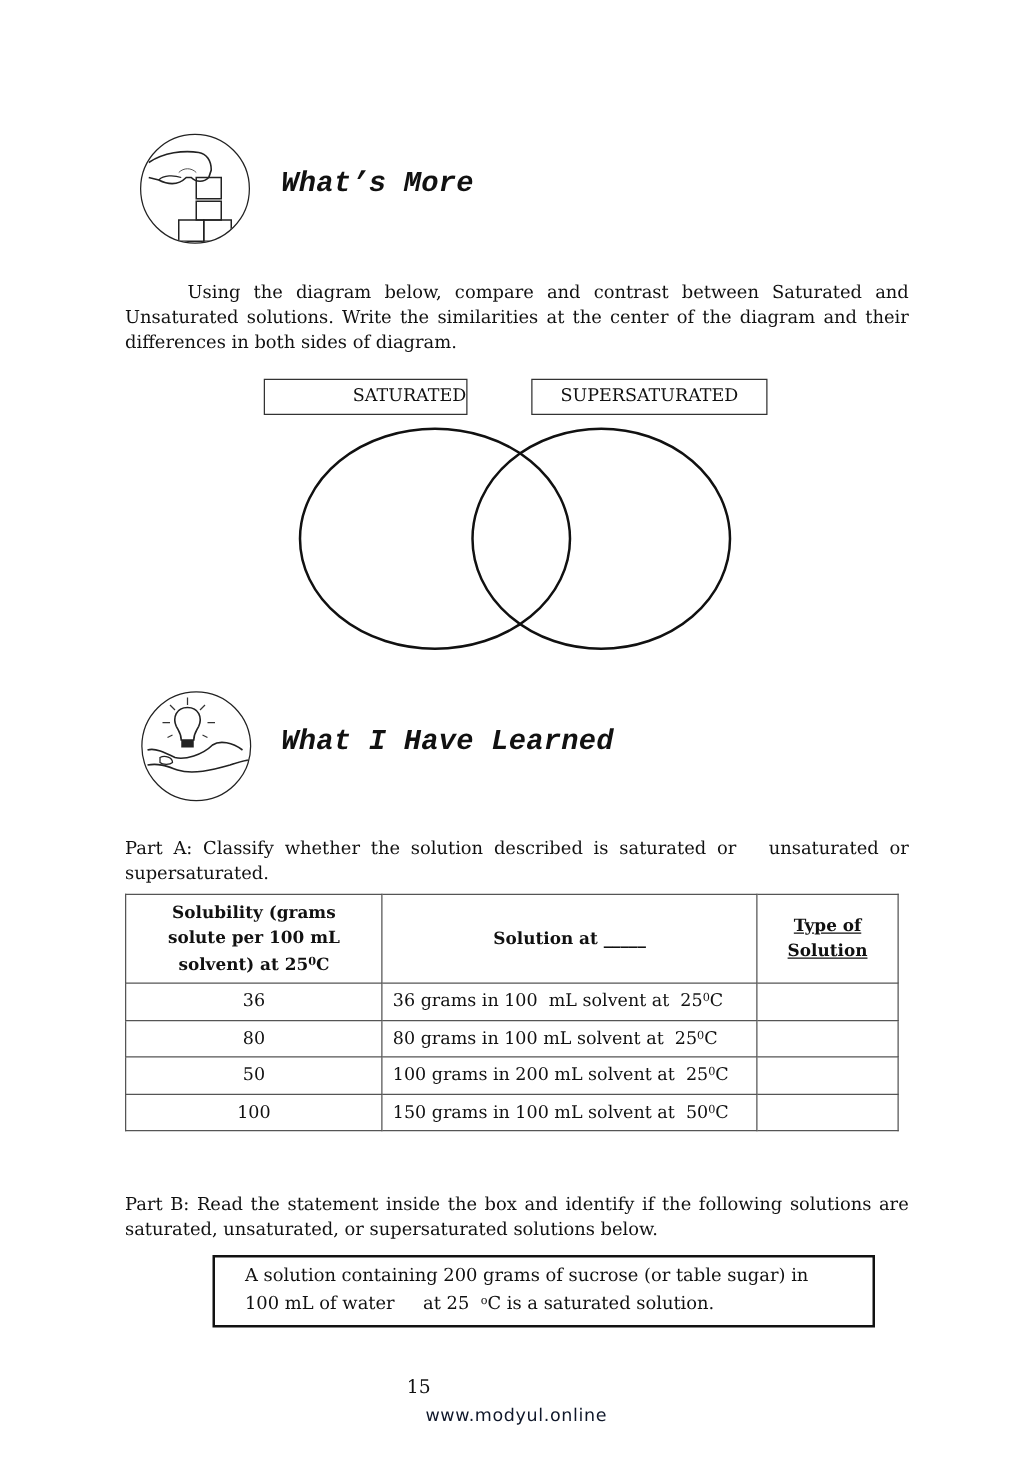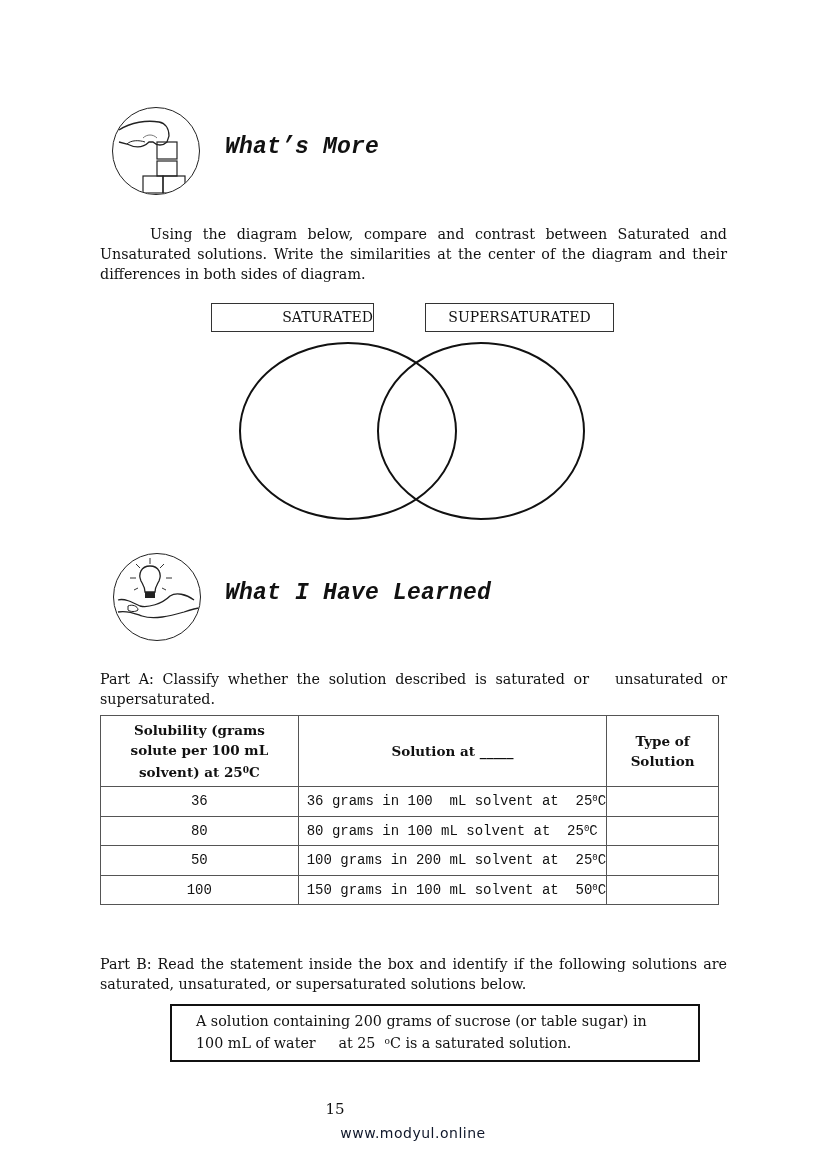--- a/index.html
+++ b/index.html
@@ -4,21 +4,21 @@
 <style>
   html, body { margin: 0; padding: 0; background: #fff; }
   body { width: 826px; height: 1169px; position: relative; overflow: hidden; font-family: "DejaVu Serif", "Liberation Serif", serif; color: #111; }
   .abs { position: absolute; }
   .icon-circle { position: absolute; width: 88px; height: 88px; border: 1.5px solid #222; border-radius: 50%; box-sizing: border-box; overflow: hidden; }
   .section-title { position: absolute; font-family: Liberation Mono, monospace; font-weight: bold; font-style: italic; font-size: 23px; color: #111; letter-spacing: 0.2px; }
   .para { position: absolute; font-size: 14.3px; line-height: 20px; text-align: justify; }
   .para.indent { text-indent: 50px; }
   .label-box { position: absolute; border: 1.2px solid #333; box-sizing: border-box; font-size: 14px; text-align: center; line-height: 26px; height: 29px; }
   table.sol { position: absolute; left: 100px; top: 715px; width: 619px; border-collapse: collapse; font-size: 14px; padding-left: 36px; }
-  table.sol td, table.sol th { border: 1.2px solid #555; padding: 0; text-align: center; font-family: Liberation Mono, monospace; }
+  table.sol td, table.sol th { border: 1.2px solid #555; padding: 0; text-align: center; }
   table.sol th { font-family: "DejaVu Serif", serif; font-weight: bold; font-size: 13.5px; line-height: 20px; height: 70px; }
   table.sol td { height: 28.5px; }
   table.sol td.desc { text-align: left; padding-left: 8px; }
   .statement { position: absolute; left: 170px; top: 1004px; width: 530px; height: 58px; border: 2px solid #111; box-sizing: border-box; padding: 5px 24px; font-size: 14.3px; line-height: 20px; }
   .page-num { position: absolute; left: 0; width: 670px; top: 1100px; text-align: center; font-size: 15px; }
   .watermark { position: absolute; left: 0; width: 826px; top: 1125px; text-align: center; font-family: "DejaVu Sans", sans-serif; font-size: 14px; color: #0f172a; letter-spacing: 0.5px; }
   sup.deg { font-size: 9px; vertical-align: 4px; }
 </style>
 </head>
 <body>
@@ -78,21 +78,21 @@
 <table class="sol">
   <colgroup>
     <col style="width:206px">
     <col style="width:300px">
     <col style="width:113px">
   </colgroup>
   <tbody>
       <tr>
     <th style="padding:0 22px;"><span>Solubility (grams solute  per 100 mL solvent)  at 25</span><sup class="deg">0</sup><span>C</span></th>
     <th>Solution  at _____</th>
-    <th style="padding:0 18px;">Type of Solution</th>
+    <th style="padding:0 18px;text-decoration:underline;">Type of Solution</th>
   </tr>
   <tr>
     <td>36</td>
     <td class="desc"><span style="white-space:pre">36 grams in 100  mL solvent at  25</span><sup class="deg">0</sup><span>C</span></td>
     <td></td>
   </tr>
   <tr>
     <td>80</td>
     <td class="desc"><span style="white-space:pre">80 grams in 100 mL solvent at  25</span><sup class="deg">0</sup><span>C</span></td>
     <td></td>

